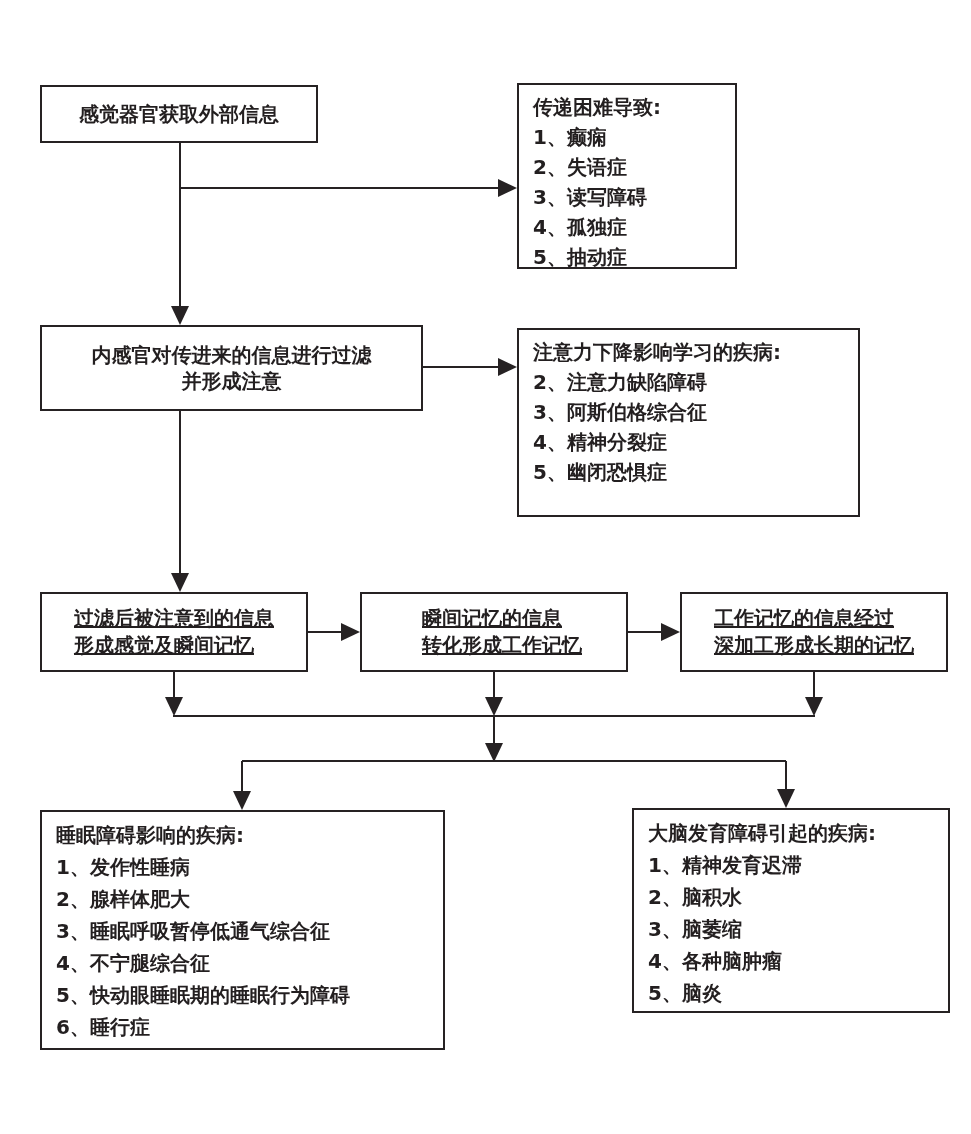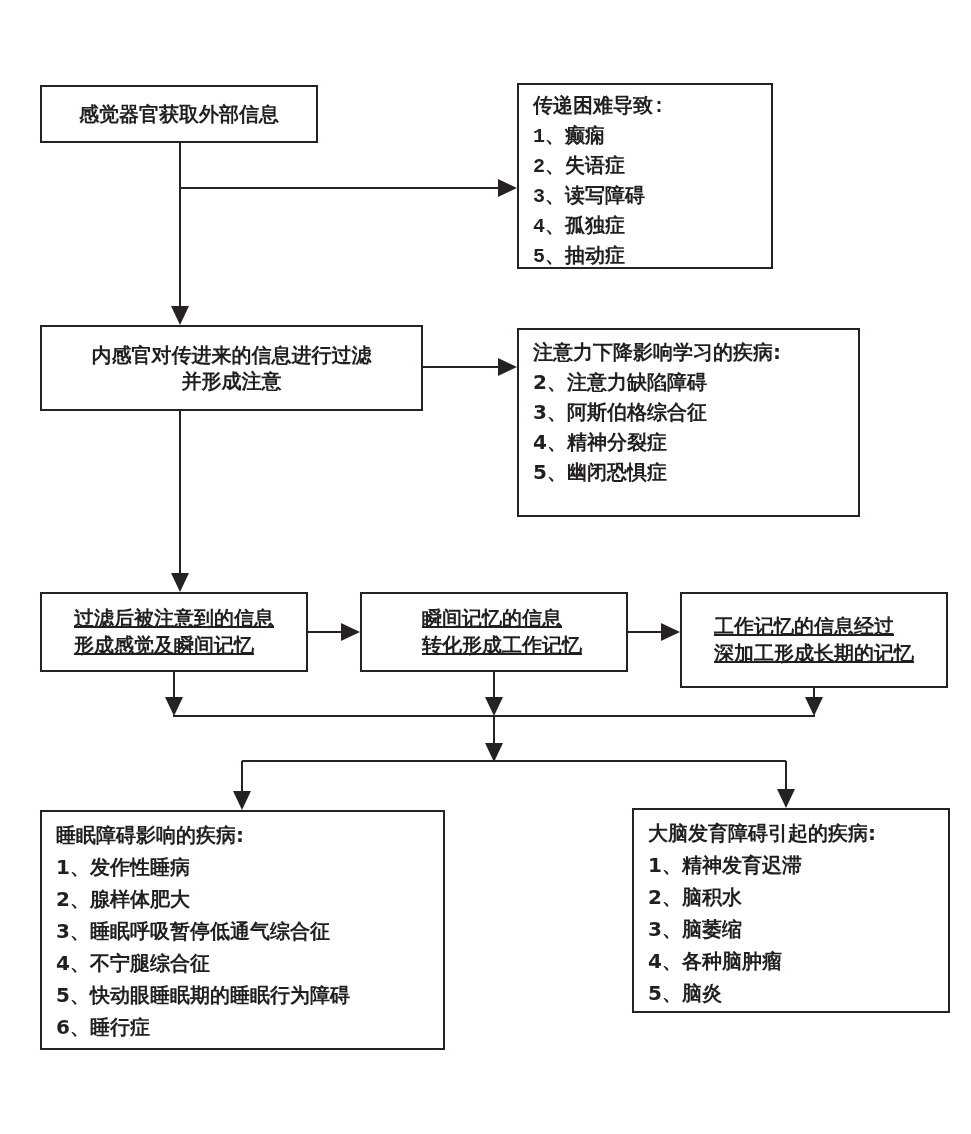--- a/index.html
+++ b/index.html
@@ -100,21 +100,21 @@
     <g>
       <line x1="786" y1="761" x2="786" y2="791"></line>
       <polygon points="777,789 795,789 786,808"></polygon>
     </g>
   </svg>
 
   <div class="node center-node" style="left:40px;top:85px;width:278px;height:58px;">
     <div>感觉器官获取外部信息</div>
   </div>
 
-  <div class="node list-node list-a" style="left:517px;top:83px;width:256px;height:186px;font-family:Liberation Mono, monospace;">
+  <div class="node list-node list-a" style="left:517px;top:83px;width:220px;height:186px;">
     <div class="title">传递困难导致:</div>
     <div class="item">1、癫痫</div>
     <div class="item">2、失语症</div>
     <div class="item">3、读写障碍</div>
     <div class="item">4、孤独症</div>
     <div class="item">5、抽动症</div>
   </div>
 
   <div class="node center-node" style="left:40px;top:325px;width:383px;height:86px;">
     <div>内感官对传进来的信息进行过滤</div>
@@ -136,21 +136,21 @@
     </div>
   </div>
 
   <div class="node group-node" style="left:360px;top:592px;width:268px;height:80px;padding-left:16px;">
     <div class="inner">
       <div>瞬间记忆的信息</div>
       <div>转化形成工作记忆</div>
     </div>
   </div>
 
-  <div class="node group-node" style="left:680px;top:592px;width:268px;height:96px;">
+  <div class="node group-node" style="left:680px;top:592px;width:268px;height:80px;">
     <div class="inner">
       <div>工作记忆的信息经过</div>
       <div>深加工形成长期的记忆</div>
     </div>
   </div>
 
   <div class="node list-node list-b" style="left:40px;top:810px;width:405px;height:240px;">
     <div class="title">睡眠障碍影响的疾病:</div>
     <div class="item">1、发作性睡病</div>
     <div class="item">2、腺样体肥大</div>

